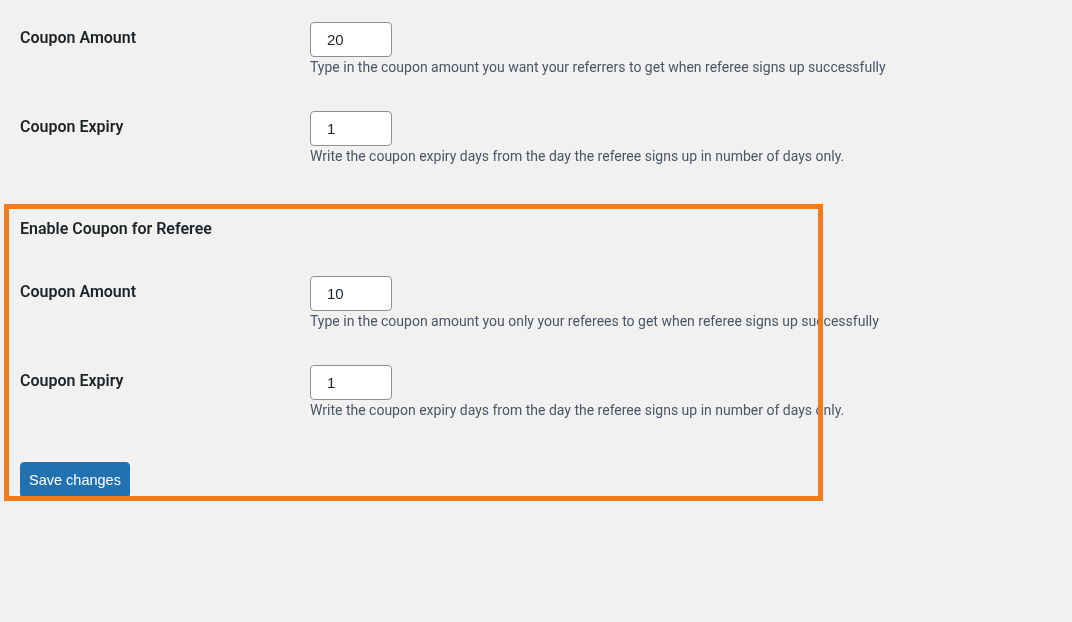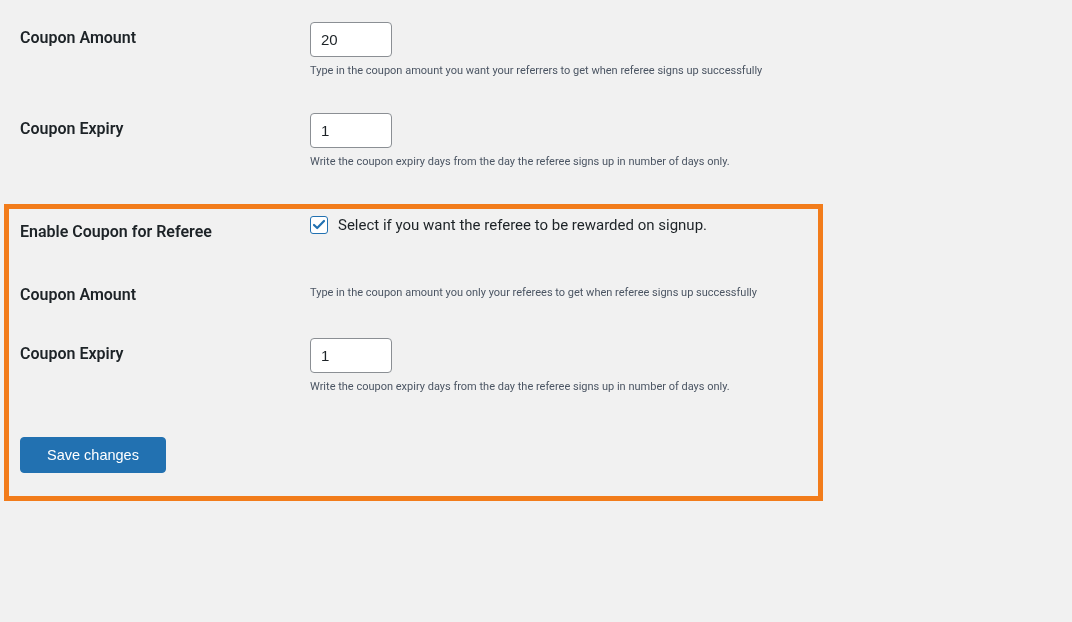--- a/index.html
+++ b/index.html
@@ -23,28 +23,28 @@
       font-size: 16px;
       color: #1d2327;
       padding-top: 6px;
     }
     .form-widget { flex: 1; }
     .form-input {
       width: 82px;
       height: 35px;
       border: 1px solid #8b8f94;
       border-radius: 4px;
-      padding: 4px 10px;
+      padding: 4px 16px;
       font-size: 15px;
       background: #fff;
       color: #1d2327;
     }
     .form-desc {
-      margin-top: 6px;
-      font-size: 11px;
+      margin-top: 0;
+      font-size: 14px;
       color: #4b5563;
       line-height: 1.45;
     }
     .checkbox-row {
       display: flex;
       align-items: center;
       gap: 10px;
     }
     .checkbox {
       width: 18px;
@@ -73,21 +73,21 @@
       z-index: 10;
     }
     .submit-wrap {
       padding: 18px 20px 0 20px;
     }
     .btn-primary {
       background: #2271b1;
       color: #fff;
       border: 1px solid #2271b1;
       border-radius: 4px;
-      padding: 9px 26px;
+      padding: 9px 8px;
       font-size: 14.5px;
       cursor: pointer;
     }
   </style>
 </head>
 <body>
 
 <div class="highlight-box"></div>
 
 <div class="form-table-row first">
@@ -101,35 +101,26 @@
 <div class="form-table-row">
   <div class="form-label">Coupon Expiry</div>
   <div class="form-widget">
     <input class="form-input" type="text" value="1" style="">
     <div class="form-desc">Write the coupon expiry days from the day the referee signs up in number of days only.</div>
   </div>
 </div>
 
 <div class="form-table-row" style="padding-top:22px;padding-bottom:28px;">
   <div class="form-label">Enable Coupon for Referee</div>
-  <div class="form-widget">
-    <div class="checkbox-row">
-      <span class="checkbox">
-        <svg viewBox="0 0 12 12">
-            <path d="M1 6 L4.2 9 L11 2" fill="none" stroke="#2271b1" stroke-width="2.2" stroke-linecap="round" stroke-linejoin="round"></path>
-          </svg>
-      </span>
-      <span class="checkbox-label">Select if you want the referee to be rewarded on signup.</span>
-    </div>
-  </div>
 </div>
 
 <div class="form-table-row">
   <div class="form-label">Coupon Amount</div>
   <div class="form-widget">
+    <input class="form-input" type="text" value="10" style="">
     <div class="form-desc">Type in the coupon amount you only your referees to get when referee signs up successfully</div>
   </div>
 </div>
 
 <div class="form-table-row">
   <div class="form-label">Coupon Expiry</div>
   <div class="form-widget">
     <input class="form-input" type="text" value="1" style="">
     <div class="form-desc">Write the coupon expiry days from the day the referee signs up in number of days only.</div>
   </div>

